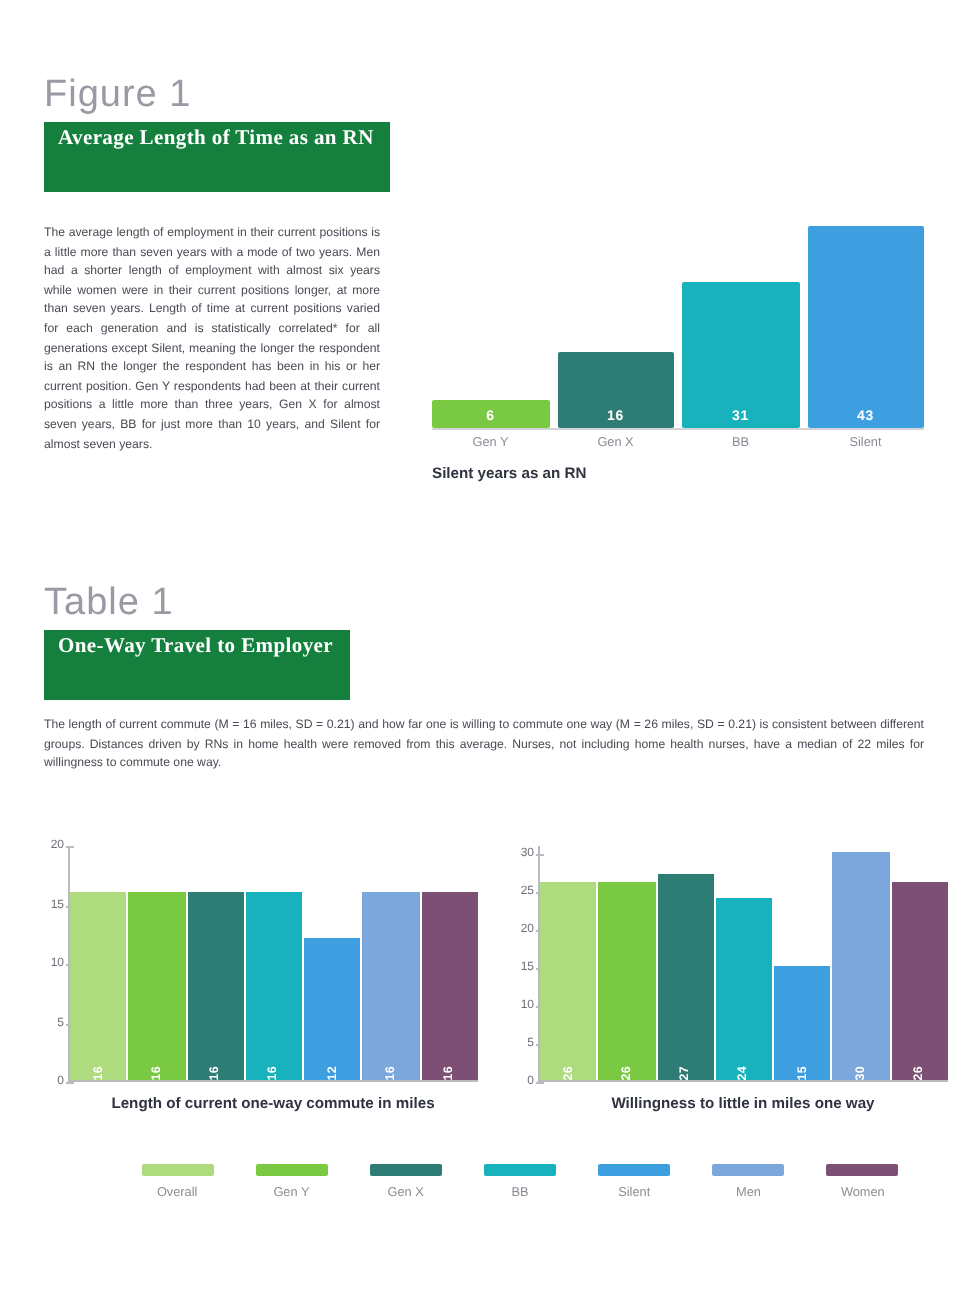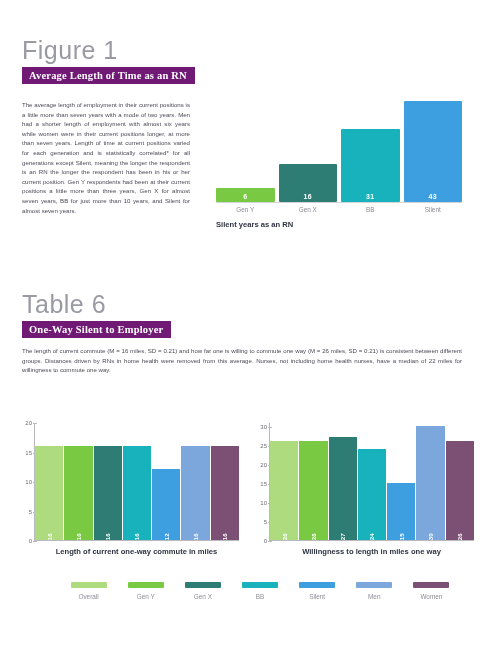--- a/index.html
+++ b/index.html
@@ -17,36 +17,36 @@
   }
   .page {
     position: absolute;
     inset: 0;
     padding: 0;
   }
 
   
   .section-title {
     font-family: "Liberation Sans", sans-serif;
-    font-size: 25px;
+    font-size: 19px;
     font-weight: 400;
     letter-spacing: 0.5px;
     color: #9a9aa4;
     line-height: 1;
     margin: 0;
   }
   .banner {
     display: inline-block;
-    background: #701a75;
+    background: #15803d;
     color: #ffffff;
     font-family: "Liberation Serif", serif;
     font-weight: 700;
     font-size: 10.5px;
     letter-spacing: 0.2px;
-    padding: 3px 8px 3px 7px;
+    padding: 3px 8px 21px 7px;
     margin-top: 4px;
   }
 
   
   #figure1 {
     position: absolute;
     left: 22px;
     top: 38px;
     width: 440px;
   }
@@ -267,22 +267,22 @@
             <div class="cat">Gen X</div>
             <div class="cat">BB</div>
             <div class="cat">Silent</div>
           </div>
         <div class="axis-caption">Silent years as an RN</div>
       </div>
     </div>
   </section>
 
   <section id="table1">
-    <h1 class="section-title">Table 6</h1>
-    <div class="banner">One-Way Silent to Employer</div>
+    <h1 class="section-title">Table 1</h1>
+    <div class="banner">One-Way Travel to Employer</div>
     <p class="para" id="tbl1-para">The length of current commute (M = 16 miles, SD = 0.21) and how far one is willing to commute one way (M = 26 miles, SD = 0.21) is consistent between different groups. Distances driven by RNs in home health were removed from this average. Nurses, not including home health nurses, have a median of 22 miles for willingness to commute one way.</p>
   </section>
 
   <div id="charts-wrap">
     <div class="chart-box">
       <div class="plot">
         <div class="yaxis" id="left-yaxis">
             <div class="ytick" style="top: 118px;">0</div>
             <div class="ytick" style="top: 88.5px;">5</div>
             <div class="ytick" style="top: 59px;">10</div>
@@ -344,21 +344,21 @@
               <span class="vval">15</span>
             </div>
             <div class="vbar" style="background: rgb(123, 167, 221); height: 114px;">
               <span class="vval">30</span>
             </div>
             <div class="vbar" style="background: rgb(124, 79, 116); height: 99px;">
               <span class="vval">26</span>
             </div>
           </div>
       </div>
-      <div class="chart-caption">Willingness to length in miles one way</div>
+      <div class="chart-caption">Willingness to little in miles one way</div>
     </div>
   </div>
 
   <div id="legend">
       <div class="legend-item">
         <div class="legend-swatch" style="background: rgb(174, 219, 125);"></div>
         <div class="legend-label">Overall</div>
       </div>
       <div class="legend-item">
         <div class="legend-swatch" style="background: rgb(122, 201, 67);"></div>

